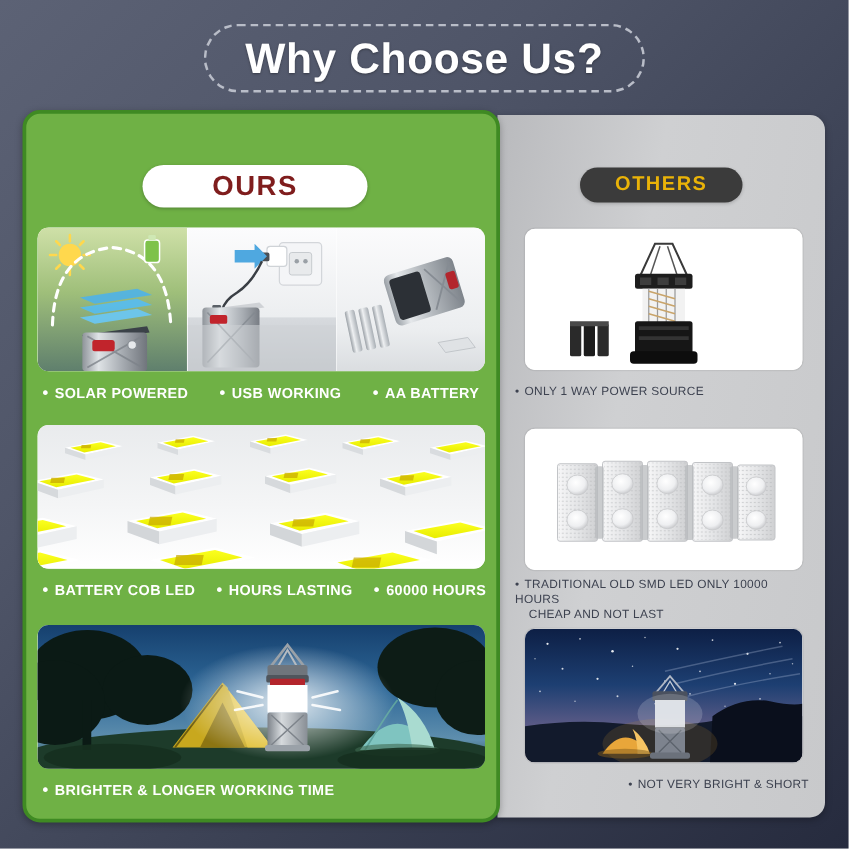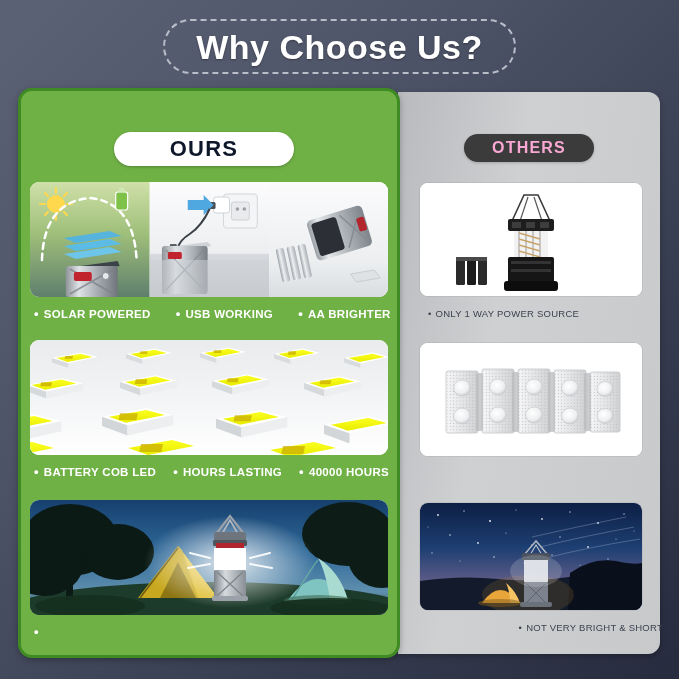--- a/index.html
+++ b/index.html
@@ -62,30 +62,30 @@
     position: absolute;
     display: flex; align-items: center; justify-content: center;
     border-radius: 18px;
     font-weight: bold;
     letter-spacing: 1.2px;
   }
   #ours-pill {
     left: 114px; top: 132px;
     width: 180px; height: 34px;
     background: #ffffff;
-    color: #0f172a;
+    color: #7f1d1d;
     font-size: 22px;
     box-shadow: 0 1px 3px rgba(0,0,0,0.25);
     z-index: 5;
   }
   #others-pill {
     left: 464px; top: 134px;
     width: 130px; height: 28px;
     background: #3b3b3b;
-    color: #f9a8d4;
+    color: #eab308;
     font-size: 16px;
     box-shadow: 0 1px 3px rgba(0,0,0,0.2);
     z-index: 5;
   }
 
   
   .ours-media {
     position: absolute;
     left: 30px; width: 358px; height: 115px;
     border-radius: 9px;
@@ -126,21 +126,21 @@
     background: #ffffff;
     z-index: 4;
     box-shadow: 0 0 0 1px rgba(0,0,0,0.06);
   }
   #others-media-1 { top: 183px; height: 113px; }
   #others-media-2 { top: 343px; height: 113px; }
   #others-media-3 { top: 503px; height: 107px; }
 
   .others-caption {
     position: absolute;
-    left: 428px; width: 235px;
+    left: 412px; width: 235px;
     color: #3d4250;
     font-size: 9.5px;
     letter-spacing: 0.25px;
     z-index: 6;
     line-height: 12px;
   }
   #others-caption-1 { top: 308px; }
   #others-caption-2 { top: 462px; }
   #others-caption-3 { top: 622px; text-align: right; }
   .others-caption .dot { margin-right: 4px; }
@@ -294,21 +294,21 @@
     <span class="item">
       <span class="dot">•</span>
       <span>SOLAR POWERED</span>
     </span>
     <span class="item">
       <span class="dot">•</span>
       <span>USB  WORKING</span>
     </span>
     <span class="item">
       <span class="dot">•</span>
-      <span>AA  BRIGHTER</span>
+      <span>AA  BATTERY</span>
     </span>
   </div>
 
   <div class="ours-media" id="ours-media-2">
     <svg viewBox="0 0 358 115" width="100%" height="100%" preserveAspectRatio="none">
       <defs>
         <linearGradient id="floorg" x1="0" y1="0" x2="0" y2="1">
           <stop offset="0%" stop-color="#e9ebed"></stop>
             <stop offset="55%" stop-color="#f4f5f6"></stop>
           <stop offset="100%" stop-color="#ffffff"></stop>
@@ -439,21 +439,21 @@
     <span class="item">
       <span class="dot">•</span>
       <span>BATTERY COB LED</span>
     </span>
     <span class="item">
       <span class="dot">•</span>
       <span>HOURS LASTING</span>
     </span>
     <span class="item">
       <span class="dot">•</span>
-      <span class="strong-num">40000</span>
+      <span class="strong-num">60000</span>
       <span>&nbsp;</span>
       <span>HOURS</span>
     </span>
   </div>
 
   <div class="ours-media" id="ours-media-3">
     <svg viewBox="0 0 358 115" width="100%" height="100%" preserveAspectRatio="none">
       <defs>
         <linearGradient id="duskg" x1="0" y1="0" x2="0" y2="1">
           <stop offset="0%" stop-color="#16406e"></stop>
@@ -521,20 +521,21 @@
       <g fill="#16301f" opacity="0.9">
         <ellipse cx="60" cy="106" rx="55" ry="11"></ellipse>
           <ellipse cx="300" cy="108" rx="60" ry="10"></ellipse>
       </g>
     </svg>
   </div>
 
   <div class="ours-caption" id="ours-caption-3">
     <span class="item">
       <span class="dot">•</span>
+      <span>BRIGHTER &amp; LONGER WORKING TIME</span>
     </span>
   </div>
 
   <div class="others-media" id="others-media-1">
     <svg viewBox="0 0 222 113" width="100%" height="100%" preserveAspectRatio="none">
       <rect width="222" height="113" fill="#ffffff"></rect>
       <g>
         <path d="M92 38 L104 12 L118 12 L130 38" fill="none" stroke="#3a3a3a" stroke-width="1.6"></path>
         <path d="M100 38 L108 14" fill="none" stroke="#555" stroke-width="1.2"></path>
         <path d="M122 38 L114 14" fill="none" stroke="#555" stroke-width="1.2"></path>
@@ -617,20 +618,24 @@
           <ellipse cx="15" cy="44" rx="8" ry="7.5" fill="url(#ledg)" stroke="#c9cacd" stroke-width="0.7"></ellipse>
         </g>
         <g fill="#b9bbbe" opacity="0.75">
           <rect x="56" y="30" width="7" height="58" rx="2"></rect>
           <rect x="92" y="29" width="7" height="60" rx="2"></rect>
           <rect x="128" y="29" width="7" height="60" rx="2"></rect>
           <rect x="164" y="30" width="7" height="58" rx="2"></rect>
         </g>
       </g>
     </svg>
+  </div>
+  <div class="others-caption" id="others-caption-2">
+    <span class="dot">•</span><span>TRADITIONAL OLD SMD LED ONLY 10000 HOURS</span>
+    <span class="l2">CHEAP AND NOT LAST</span>
   </div>
 
   <div class="others-media" id="others-media-3">
     <svg viewBox="0 0 222 107" width="100%" height="100%" preserveAspectRatio="none">
       <defs>
         <linearGradient id="nightg" x1="0" y1="0" x2="0" y2="1">
           <stop offset="0%" stop-color="#0d1f45"></stop>
             <stop offset="42%" stop-color="#1d3f72"></stop>
           <stop offset="72%" stop-color="#5a5a86"></stop>
             <stop offset="88%" stop-color="#8d7a91"></stop>

